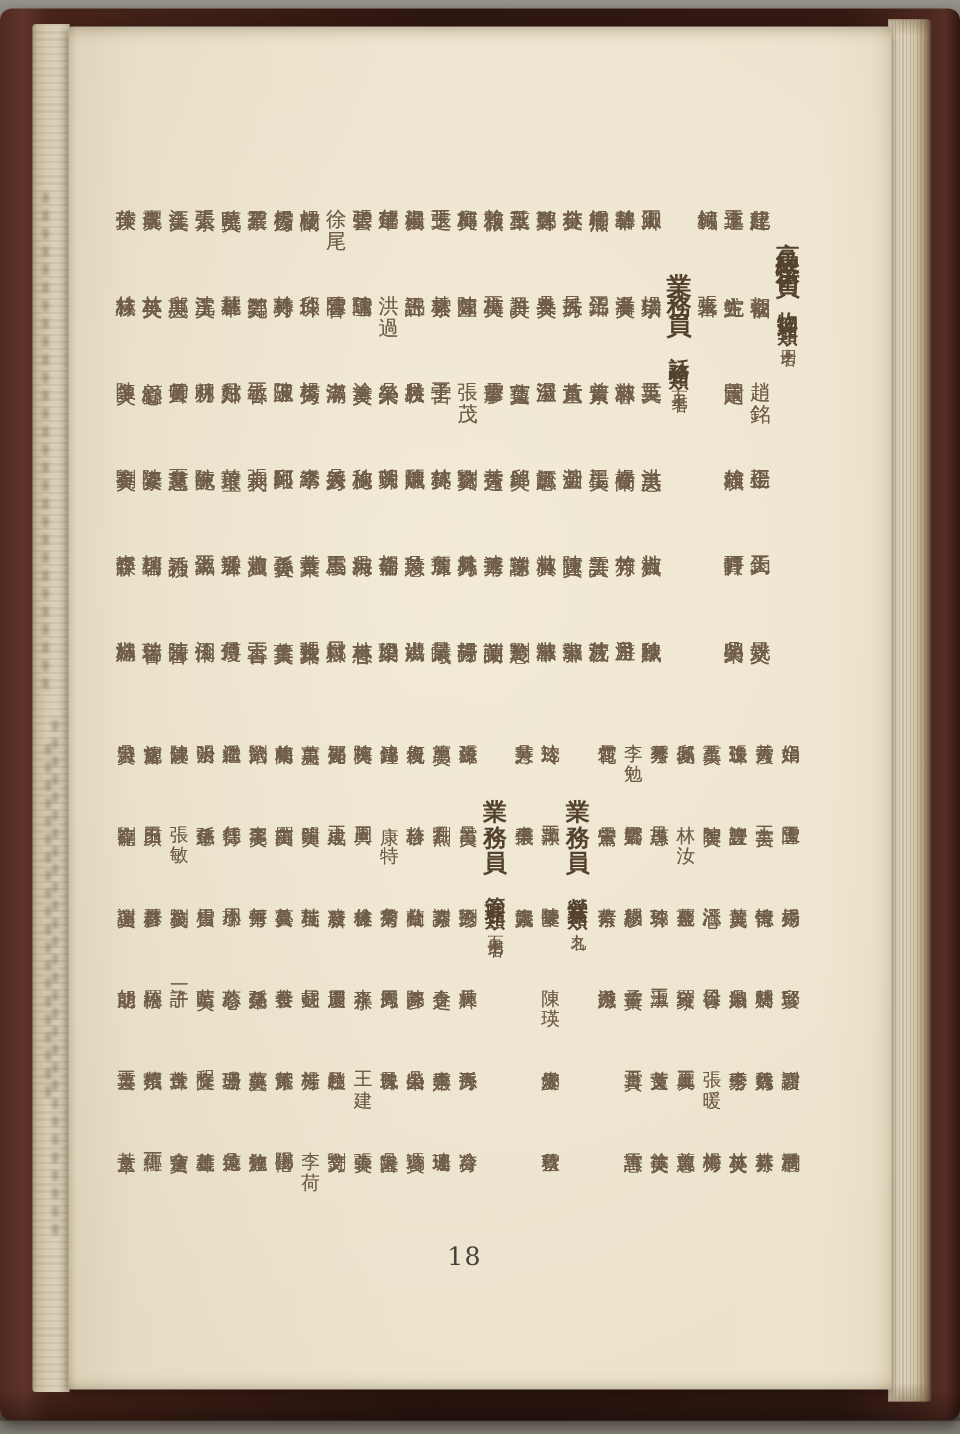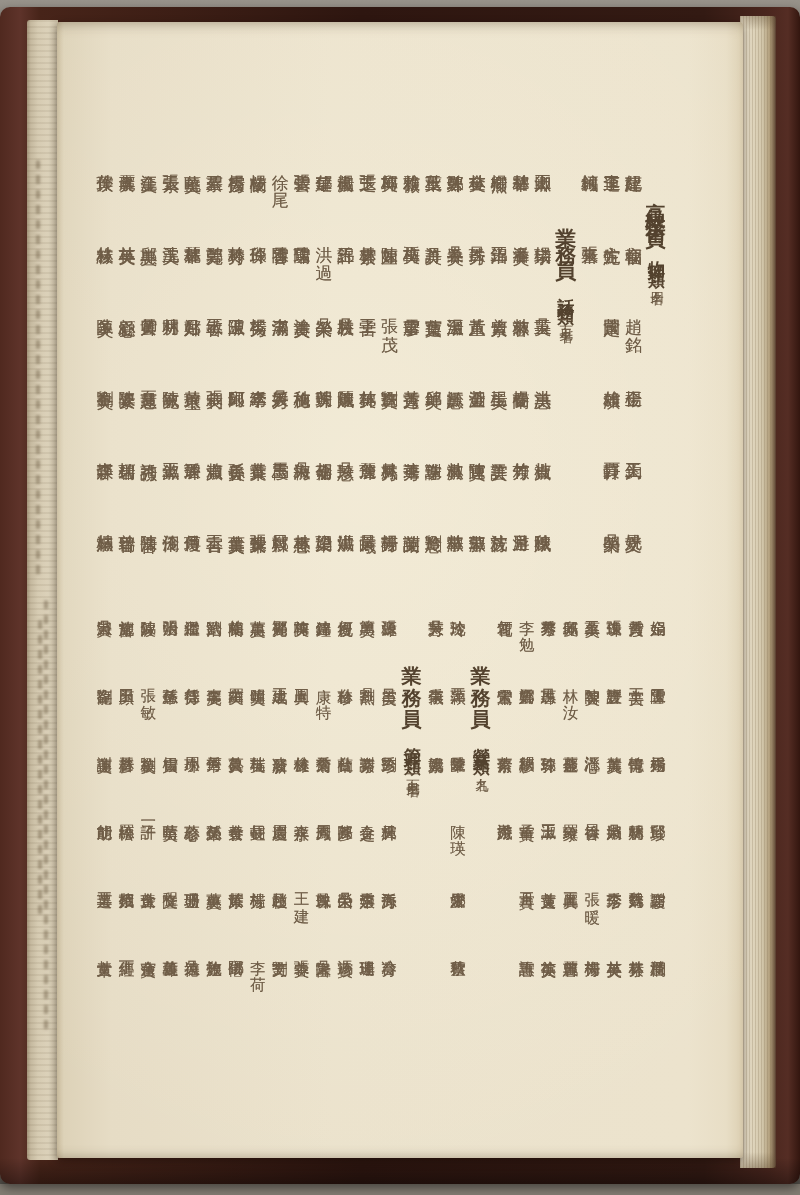--- a/index.html
+++ b/index.html
@@ -487,14 +487,15 @@
         </div>
         <div class="vcol">
           <span class="slot">吳淑賢</span>
           <span class="slot">劉存龍</span>
           <span class="slot">謝美蓮</span>
           <span class="slot">胡能助</span>
           <span class="slot">王芸遷</span>
           <span class="slot">黃文章</span>
         </div>
       </div>
+    <div class="page-number">18</div>
   </div>
 </div>
 
 </body></html>

